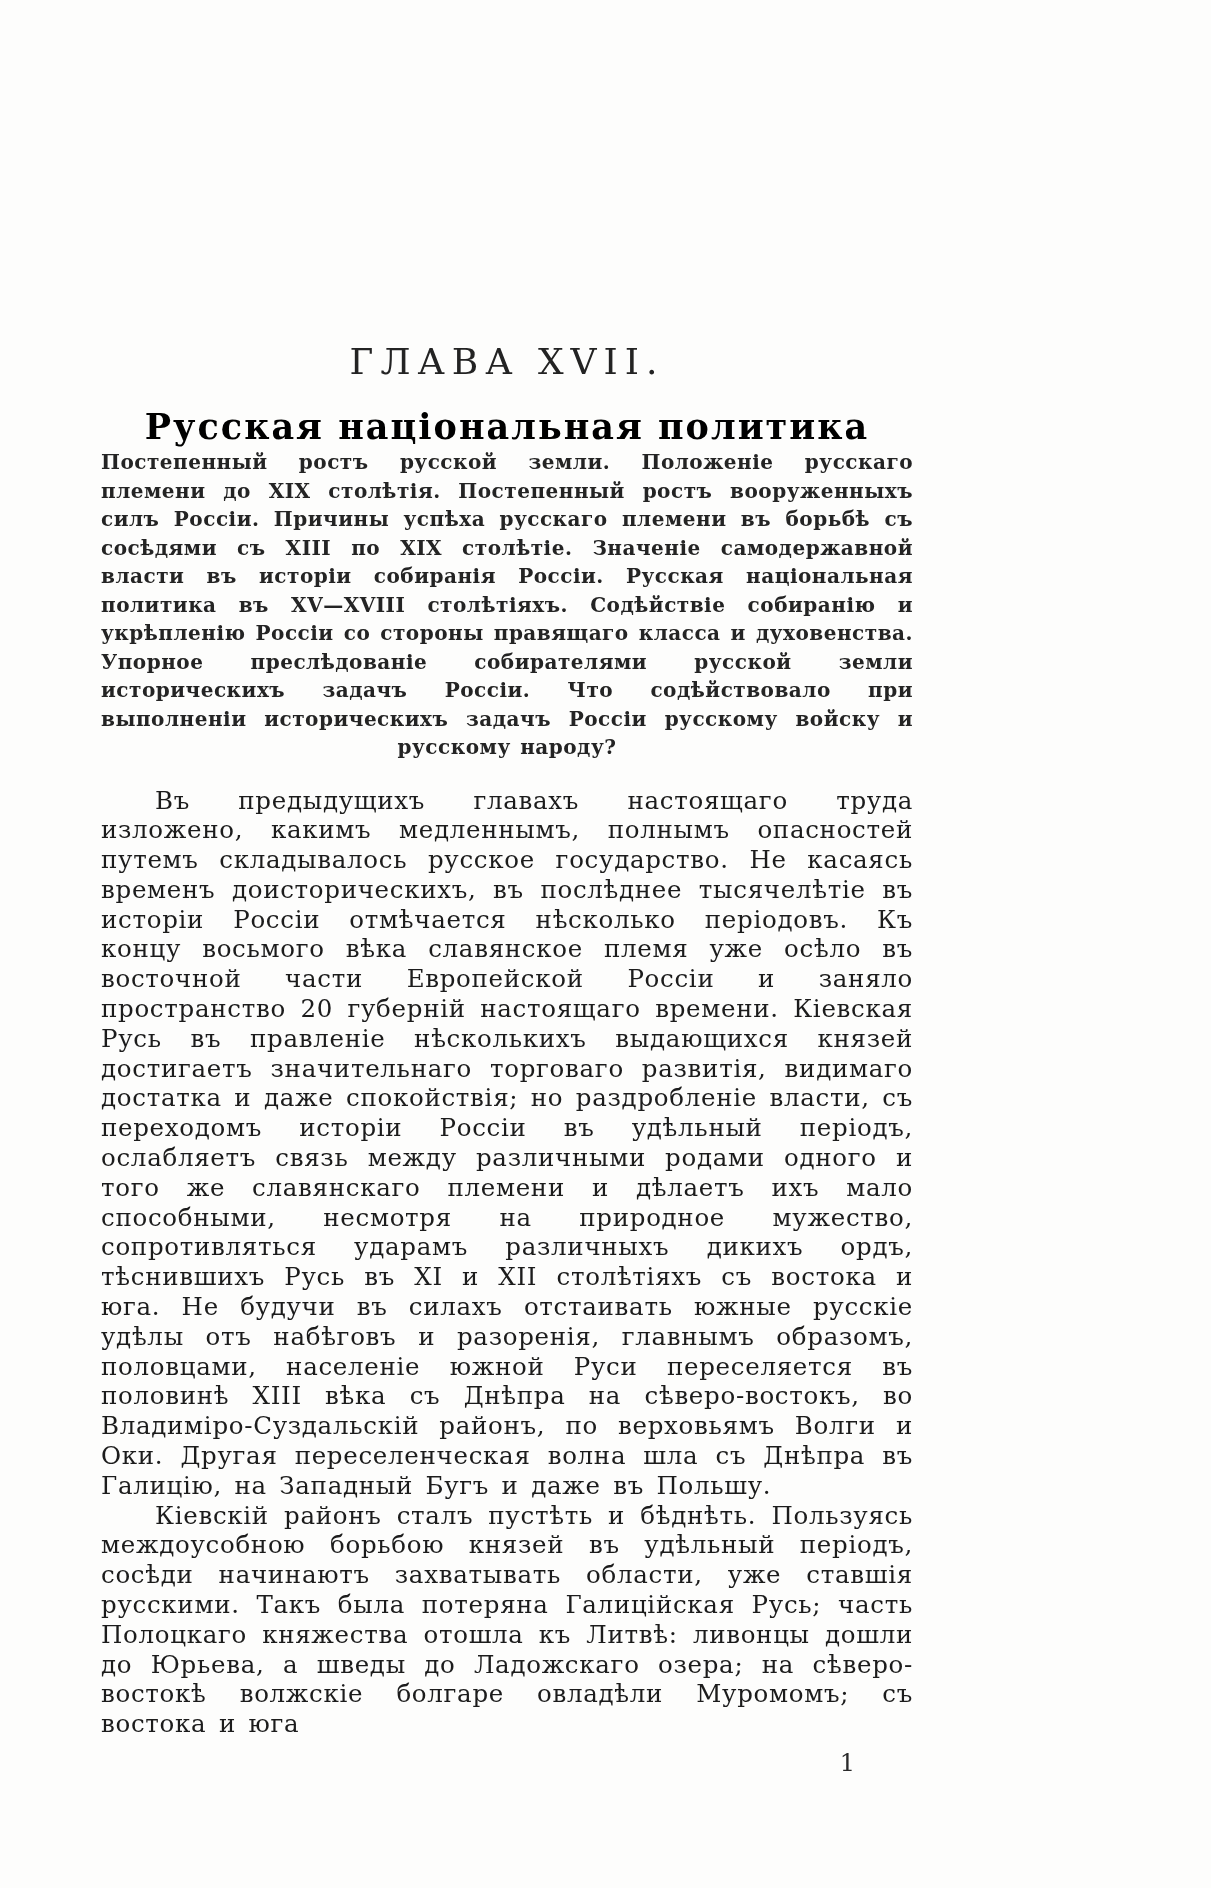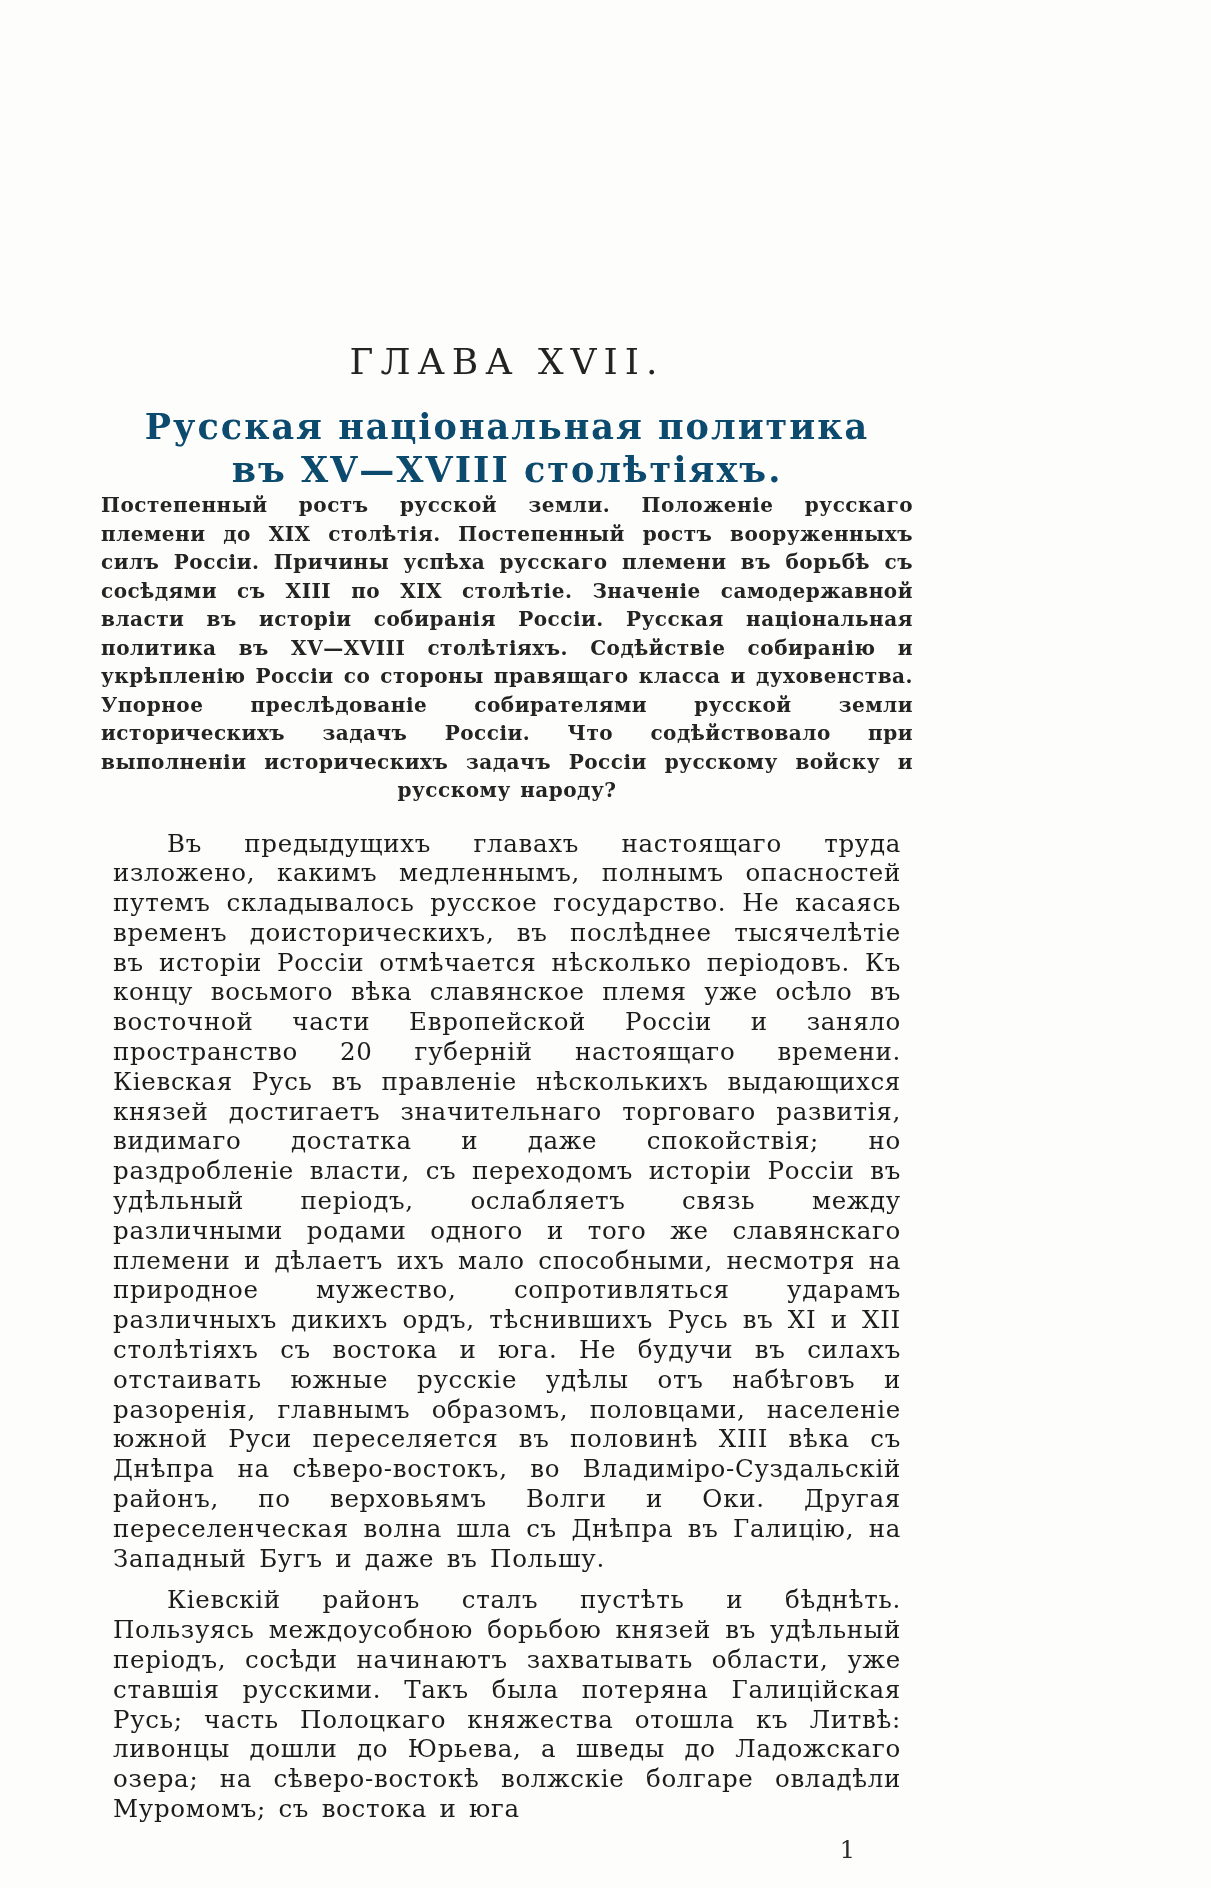--- a/index.html
+++ b/index.html
@@ -32,21 +32,21 @@
     color: #232323;
     white-space: nowrap;
   }
   .main-heading {
     margin-top: 30px;
     text-align: center;
     font-size: 35px;
     font-weight: 700;
     letter-spacing: 2px;
     line-height: 43px;
-    color: #0c4a6e;
+    color: #000000;
   }
   .summary {
     font-size: 20px;
     line-height: 28.5px;
     letter-spacing: 0.5px;
     word-spacing: 2px;
     font-weight: 600;
     color: #242424;
     text-align: justify;
     text-align-last: center;
@@ -54,42 +54,41 @@
   .body-text {
     margin-top: 24px;
     font-size: 24.5px;
     line-height: 29.8px;
     letter-spacing: 0.7px;
     word-spacing: 4px;
     color: #1c1c1c;
     text-align: justify;
   }
   .body-text p {
-    margin: 12px;
+    margin: 0;
     text-indent: 54px;
   }
   .page-number {
     margin-top: 10px;
     text-align: right;
     padding-right: 58px;
     font-size: 24px;
     color: #2a2a2a;
   }
 </style>
 </head>
 <body>
 
 <div class="page">
   <div class="content">
 
     <div class="chapter-title">ГЛАВА XVII.</div>
 
     <div class="main-heading">
       <div>Русская національная политика</div>
-      <div>въ XV—XVIII столѣтіяхъ.</div>
     </div>
 
     <div class="summary">Постепенный ростъ русской земли. Положеніе русскаго племени до XIX столѣтія. Постепенный ростъ вооруженныхъ силъ Россіи. Причины успѣха русскаго племени въ борьбѣ съ сосѣдями съ XIII по XIX столѣтіе. Значеніе самодержавной власти въ исторіи собиранія Россіи. Русская національная политика въ XV—XVIII столѣтіяхъ. Содѣйствіе собиранію и укрѣпленію Россіи со стороны правящаго класса и духовенства. Упорное преслѣдованіе собирателями русской земли историческихъ задачъ Россіи. Что содѣйствовало при выполненіи историческихъ задачъ Россіи русскому войску и русскому народу?</div>
 
     <div class="body-text">
       <p>Въ предыдущихъ главахъ настоящаго труда изложено, какимъ медленнымъ, полнымъ опасностей путемъ складывалось русское государство. Не касаясь временъ доисторическихъ, въ послѣднее тысячелѣтіе въ исторіи Россіи отмѣчается нѣсколько періодовъ. Къ концу восьмого вѣка славянское племя уже осѣло въ восточной части Европейской Россіи и заняло пространство 20 губерній настоящаго времени. Кіевская Русь въ правленіе нѣсколькихъ выдающихся князей достигаетъ значительнаго торговаго развитія, видимаго достатка и даже спокойствія; но раздробленіе власти, съ переходомъ исторіи Россіи въ удѣльный періодъ, ослабляетъ связь между различными родами одного и того же славянскаго племени и дѣлаетъ ихъ мало способными, несмотря на природное мужество, сопротивляться ударамъ различныхъ дикихъ ордъ, тѣснившихъ Русь въ XI и XII столѣтіяхъ съ востока и юга. Не будучи въ силахъ отстаивать южные русскіе удѣлы отъ набѣговъ и разоренія, главнымъ образомъ, половцами, населеніе южной Руси переселяется въ половинѣ XIII вѣка съ Днѣпра на сѣверо-востокъ, во Владиміро-Суздальскій районъ, по верховьямъ Волги и Оки. Другая переселенческая волна шла съ Днѣпра въ Галицію, на Западный Бугъ и даже въ Польшу.</p>
       <p>Кіевскій районъ сталъ пустѣть и бѣднѣть. Пользуясь междоусобною борьбою князей въ удѣльный періодъ, сосѣди начинаютъ захватывать области, уже ставшія русскими. Такъ была потеряна Галиційская Русь; часть Полоцкаго княжества отошла къ Литвѣ: ливонцы дошли до Юрьева, а шведы до Ладожскаго озера; на сѣверо-востокѣ волжскіе болгаре овладѣли Муромомъ; съ востока и юга</p>
     </div>
 
     <div class="page-number">1</div>

